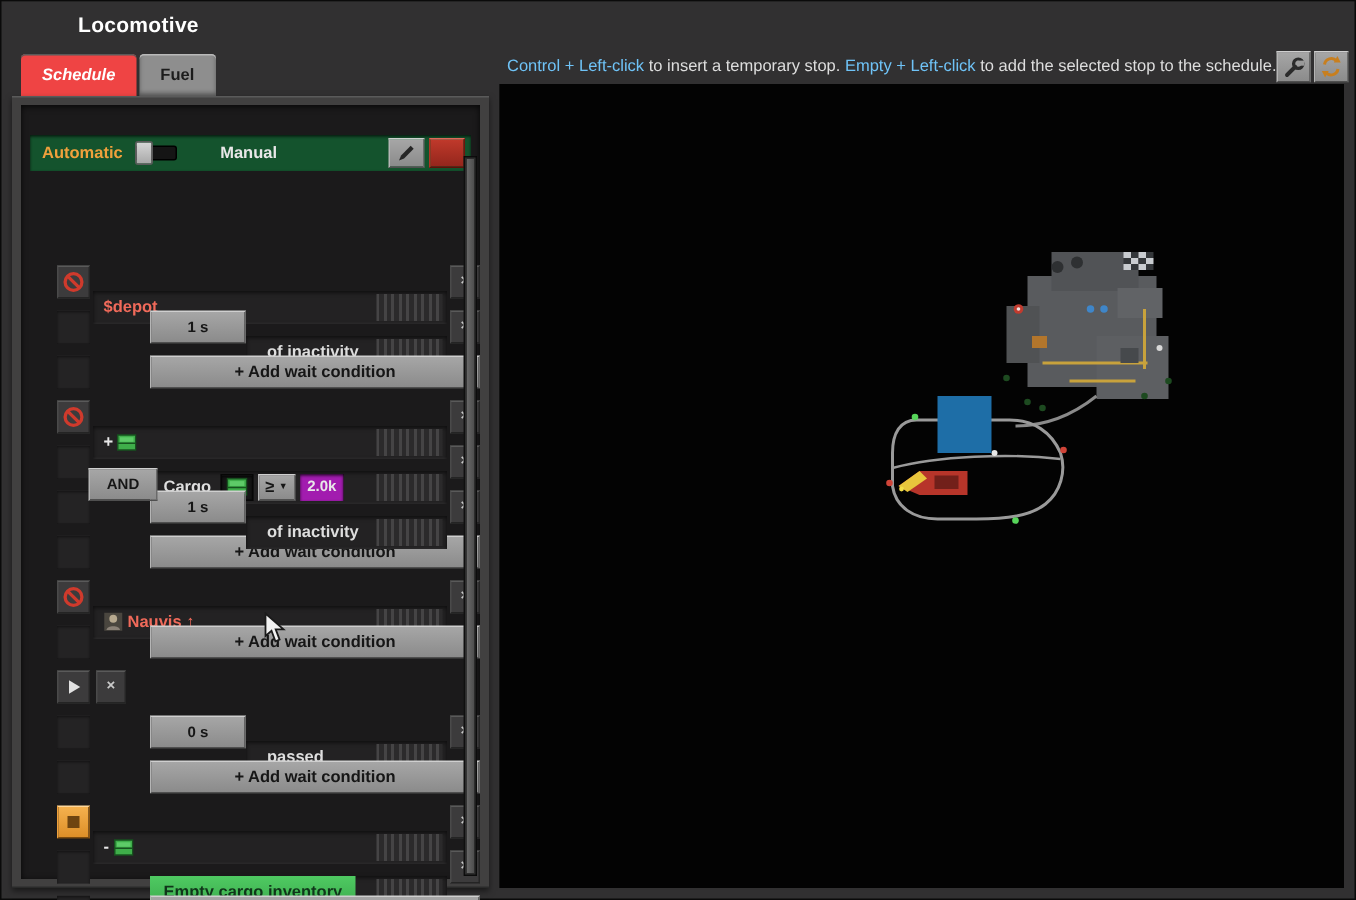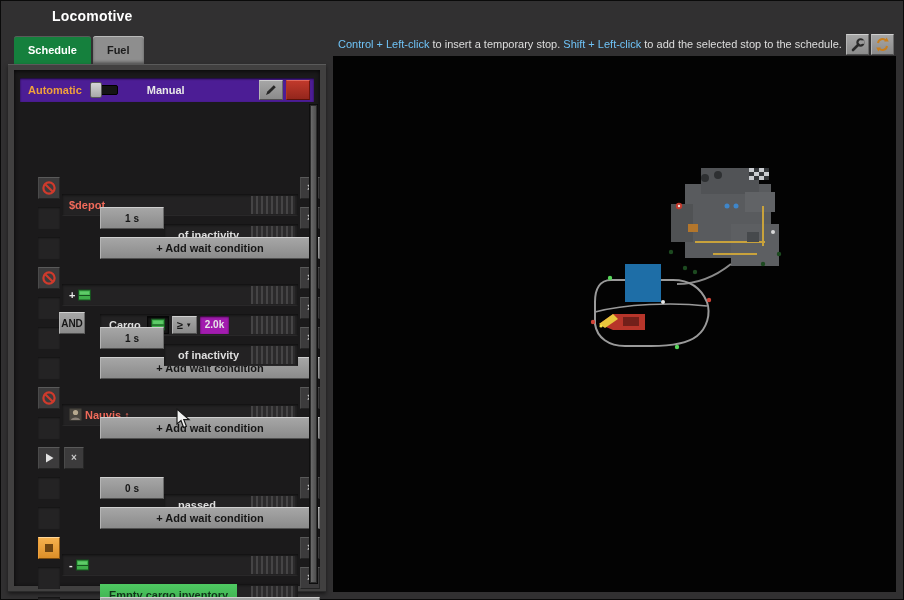--- a/index.html
+++ b/index.html
@@ -12,29 +12,29 @@
   }
 
   
   .titlebar { position:absolute; left:0; top:0; width:904px; height:32px; display:flex; align-items:center; padding:0 8px 0 10px;margin-left:42px; }
   .titlebar .title { font-size:14px; font-weight:bold; color:#ffffff; letter-spacing:.2px; }
   .close-btn { margin-left:auto; width:22px; height:22px; background:transparent; border:none; color:#d8d8d8; font-size:14px; font-weight:bold; cursor:pointer; line-height:22px; text-align:center; }
 
   
   .tabs { position:absolute; left:14px; top:36px; display:flex; gap:2px; }
   .tab { height:28px; padding:0 14px; display:flex; align-items:center; font-size:11px; font-weight:bold; border-radius:3px 3px 0 0; cursor:pointer; }
-  .tab.active { background:#15803d; color:#ffffff; box-shadow: inset 0 1px 0 #5a5a5a; }
+  .tab.active { background:#ef4444; color:#ffffff; box-shadow: inset 0 1px 0 #5a5a5a; font-style: italic; }
   .tab.inactive { background:#8e8e8e; color:#1c1c1c; box-shadow: inset 0 1px 0 #b9b9b9, inset 0 -2px 3px rgba(0,0,0,.35); }
 
   
   .left-panel { position:absolute; left:8px; top:64px; width:318px; height:528px; background:#414040; box-shadow: inset 0 1px 0 #5a5a5a, inset 0 -1px 0 #2a2a2a, 0 2px 4px rgba(0,0,0,.5); }
   .panel-inner { position:absolute; left:6px; top:6px; right:6px; bottom:6px; background:#1b1a1b; box-shadow: inset 0 1px 4px rgba(0,0,0,.8); }
 
   
-  .mode-row { position:absolute; left:6px; top:8px; width:294px; height:24px; background:#4c1d95; box-shadow: inset 0 1px 2px rgba(0,0,0,.7); display:flex; align-items:center; padding:0 4px 0 8px; }
+  .mode-row { position:absolute; left:6px; top:20px; width:294px; height:24px; background:#14532d; box-shadow: inset 0 1px 2px rgba(0,0,0,.7); display:flex; align-items:center; padding:0 4px 0 8px; }
   .auto-label { color:#f0a13c; font-size:11px; font-weight:bold; }
   .manual-label { color:#e8e8e8; font-size:11px; font-weight:bold;padding-left:21px; }
   .switch { position:relative; width:28px; height:10px; margin:0 8px; background:#151515; border:1px solid #000; border-radius:2px; cursor:pointer; }
   .switch .knob { position:absolute; left:-1px; top:-4px; width:12px; height:16px; background:linear-gradient(#d6d6d6,#a8a8a8); border:1px solid #5a5a5a; border-radius:2px; }
   .mode-spacer { flex:1; }
   .tool-btn { width:24px; height:20px; margin-left:3px; background:linear-gradient(#a6a6a6,#8b8b8b); border:1px solid; border-color:#cfcfcf #6a6a6a #4f4f4f #b5b5b5; cursor:pointer; display:flex; align-items:center; justify-content:center; padding:0; }
   .tool-btn.red { background:linear-gradient(#c0392b,#93261c); border-color:#e0695c #6e150d #5c1109 #b03425; }
 
   
   .list { position:absolute; left:24px; top:104px; width:282px; display:flex; flex-direction:column; gap:8px; padding-top:3px; }
@@ -48,21 +48,21 @@
   .grip { width:44px; height:18px; margin-left:auto; margin-right:3px; background:repeating-linear-gradient(90deg,#454445 0 2px,#2b2a2b 2px 5px); cursor:grab; flex:0 0 44px; }
   .del-btn { width:20px; height:22px; flex:0 0 20px; margin-left:2px; background:#3c3b3c; border:1px solid; border-color:#5a5a5a #262626 #242424 #4a4a4a; color:#c9c9c9; font-size:10px; font-weight:bold; cursor:pointer; line-height:20px; text-align:center; padding:0; }
   .slot { width:22px; height:22px; flex:0 0 22px; background:#242324; box-shadow: inset 0 1px 2px rgba(0,0,0,.5); margin-right:2px; }
   .gutter { width:38px; flex:0 0 38px; }
   .stop-name { font-size:11px; font-weight:bold; color:#e8e8e8; white-space:nowrap; display:flex; align-items:center; gap:3px; }
   .stop-name.red { color:#f06a5a; }
   .cond-text { font-size:11px; font-weight:bold; color:#dedede; margin-left:7px; white-space:nowrap;text-align:center; }
   .time-btn { width:64px; height:22px; flex:0 0 64px; background:linear-gradient(#a6a6a6,#8b8b8b); border:1px solid; border-color:#cfcfcf #6a6a6a #4f4f4f #b5b5b5; font-size:10px; font-weight:bold; color:#161616; cursor:pointer; }
   .add-btn { flex:1; height:22px; background:linear-gradient(#a6a6a6,#8b8b8b); border:1px solid; border-color:#cfcfcf #6a6a6a #4f4f4f #b5b5b5; font-size:11px; font-weight:bold; color:#161616; cursor:pointer; }
   .cond-group { position:relative; display:flex; flex-direction:column; gap:8px; }
-  .and-btn { position:absolute; left:21px; top:15px; width:26px; height:22px; background:linear-gradient(#a6a6a6,#8b8b8b); border:1px solid; border-color:#cfcfcf #6a6a6a #4f4f4f #b5b5b5; font-size:10px; font-weight:bold; color:#161616; cursor:pointer; z-index:2; }
+  .and-btn { position:absolute; left:21px; top:15px; width:46px; height:22px; background:linear-gradient(#a6a6a6,#8b8b8b); border:1px solid; border-color:#cfcfcf #6a6a6a #4f4f4f #b5b5b5; font-size:10px; font-weight:bold; color:#161616; cursor:pointer; z-index:2; }
   .fulfilled { height:22px; background:linear-gradient(#4fca62,#3aa94c); color:#10351a; font-size:11px; font-weight:bold; display:flex; align-items:center; padding:0 9px; white-space:nowrap; }
   .item-btn { width:22px; height:18px; margin-left:6px; background:#161616; border:1px solid #060606; box-shadow: inset 0 1px 2px rgba(0,0,0,.8); cursor:pointer; display:flex; align-items:center; justify-content:center; padding:0; }
   .cmp-btn { height:18px; margin-left:3px; padding:0 4px; background:linear-gradient(#a6a6a6,#8b8b8b); border:1px solid; border-color:#cfcfcf #6a6a6a #4f4f4f #b5b5b5; font-size:11px; font-weight:bold; color:#161616; cursor:pointer; display:flex; align-items:center; gap:3px; }
   .cmp-btn .dd { font-size:6px; }
   .value-box { height:18px; margin-left:3px; padding:0 5px; background:#a21caf; box-shadow: inset 0 1px 2px rgba(0,0,0,.8); color:#e8e8e8; font-size:10px; font-weight:bold; display:flex; align-items:center; }
   .mini-icon { display:inline-flex; }
 
   
   .scrollbar { position:absolute; right:2px; top:34px; bottom:2px; width:9px; background:#141414; box-shadow: inset 0 0 2px #000; }
   .scroll-thumb { position:absolute; left:1px; right:1px; top:1px; bottom:1px; background:linear-gradient(90deg,#6a6a6a,#4e4e4e); border:1px solid #2c2c2c; cursor:grab; }
@@ -318,21 +318,21 @@
       <div class="scrollbar">
         <div class="scroll-thumb"></div>
       </div>
 
     </div>
   </div>
 
   <div class="hintbar">
     <span class="key">Control + Left-click</span>
       <span class="txt"> to insert a temporary stop. </span>
-      <span class="key">Shift + Left-click</span>
+      <span class="key">Empty + Left-click</span>
       <span class="txt"> to add the selected stop to the schedule.</span>
     <div class="map-btns">
       <button class="map-btn">
         <span class="mini-icon">
             <svg width="17" height="17" viewBox="0 0 17 17">
               <line x1="4" y1="14" x2="9.5" y2="8.5" stroke="#2b2b2b" stroke-width="2.6" stroke-linecap="round"></line>
               <circle cx="11.5" cy="6.5" r="3.1" fill="none" stroke="#2b2b2b" stroke-width="2.2"></circle>
               <rect x="10.6" y="4.4" width="5" height="3.4" fill="#9a9a9a"></rect>
             </svg>
           </span>

